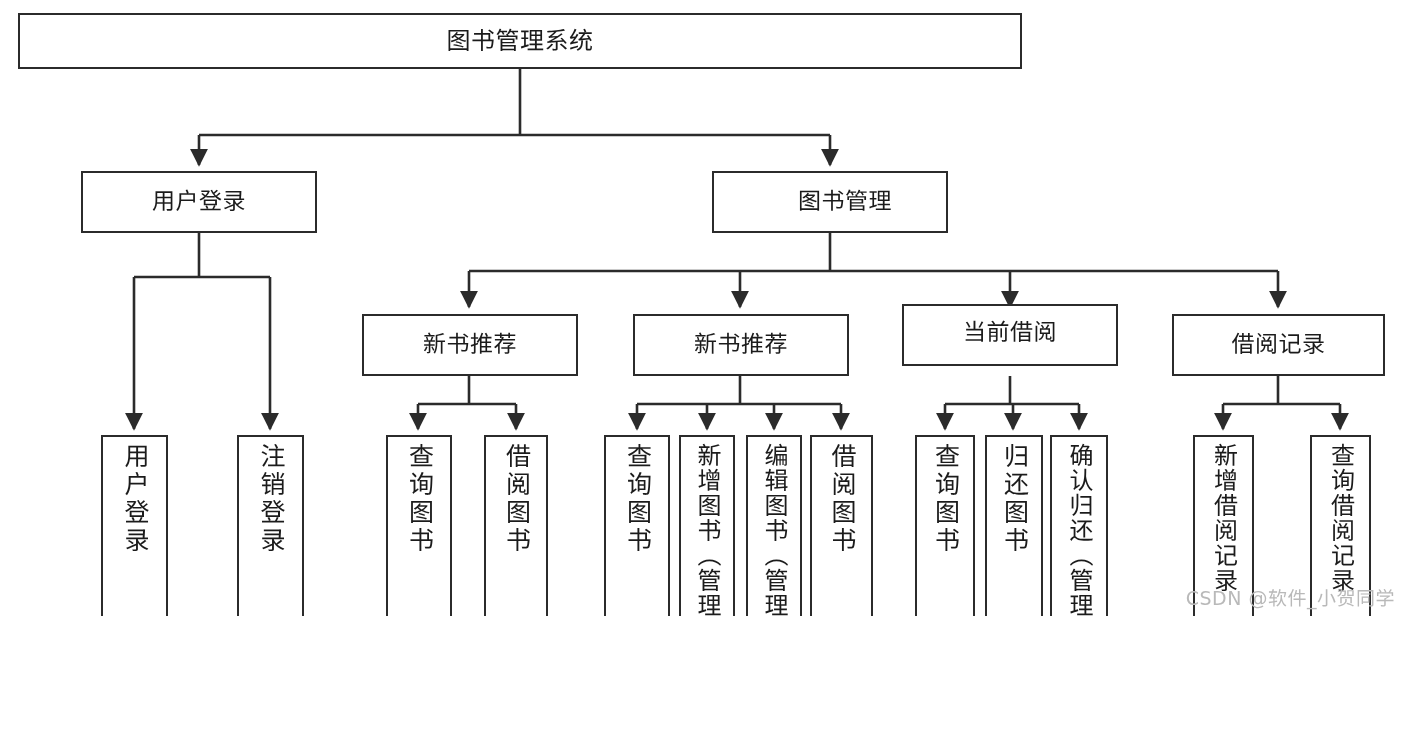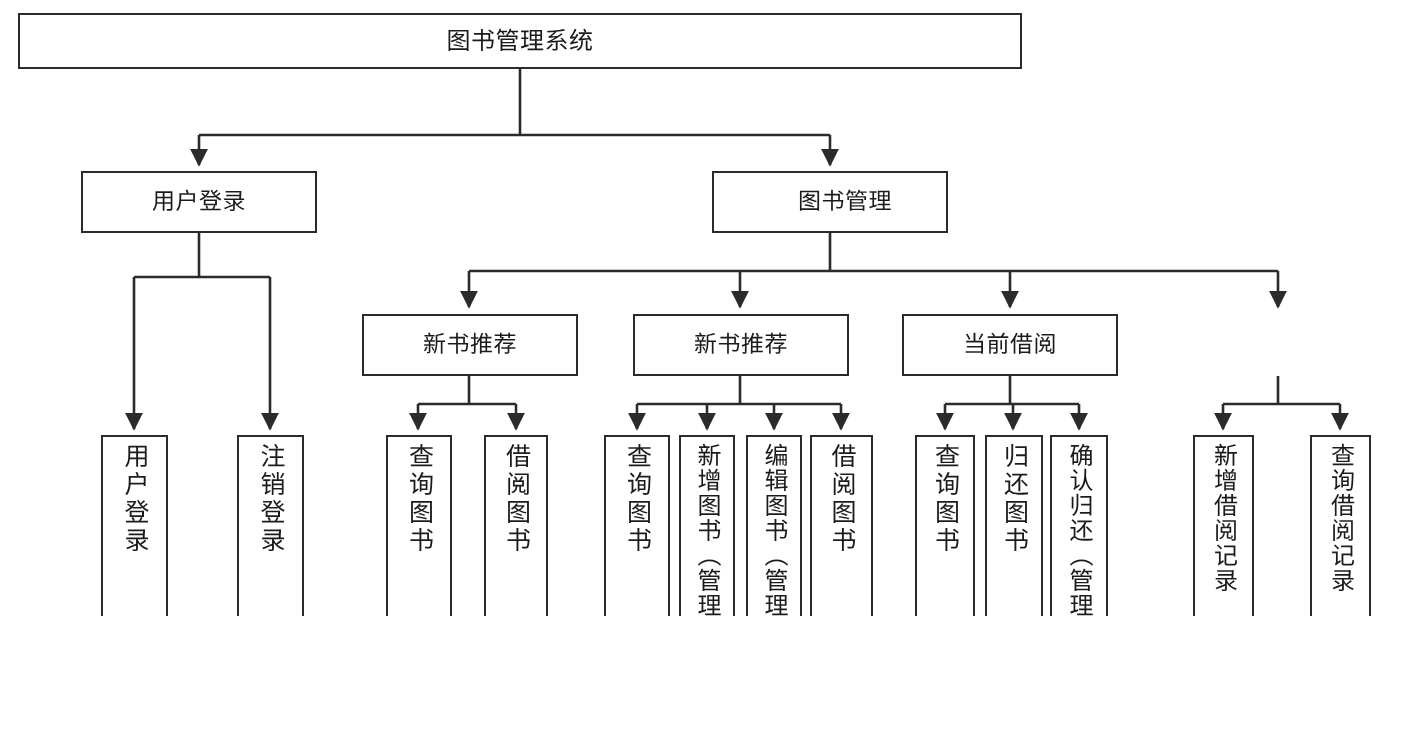--- a/index.html
+++ b/index.html
@@ -144,22 +144,25 @@
   <div class="node horiz" style="left:712px; top:171px; width:236px; height:62px;padding-left:30px;">
     <span class="node-label">图书管理</span>
   </div>
 
   <div class="node horiz" style="left:362px; top:314px; width:216px; height:62px;">
     <span class="node-label">新书推荐</span>
   </div>
   <div class="node horiz" style="left:633px; top:314px; width:216px; height:62px;">
     <span class="node-label">新书推荐</span>
   </div>
-  <div class="node horiz" style="left:902px; top:314px; width:216px; height:62px;">
+  <div class="node horiz" style="left:902px; top:304px; width:216px; height:62px;font-family:Liberation Mono, monospace;">
     <span class="node-label">当前借阅</span>
+  </div>
+  <div class="node horiz" style="left:1172px; top:314px; width:213px; height:62px;">
+    <span class="node-label">借阅记录</span>
   </div>
 
   <div class="node vert" style="left:101px; top:435px; width:67px; height:298px;">
     <span class="node-label">用户登录</span>
   </div>
   <div class="node vert" style="left:237px; top:435px; width:67px; height:298px;">
     <span class="node-label">注销登录</span>
   </div>
 
   <div class="node vert" style="left:386px; top:435px; width:66px; height:298px;">
@@ -192,14 +195,15 @@
     <span class="node-label">确认归还（管理员）</span>
   </div>
 
   <div class="node vert tall-text" style="left:1193px; top:435px; width:61px; height:298px;">
     <span class="node-label">新增借阅记录</span>
   </div>
   <div class="node vert tall-text" style="left:1310px; top:435px; width:61px; height:298px;">
     <span class="node-label">查询借阅记录</span>
   </div>
 
+  <div id="watermark">CSDN @软件_小贺同学</div>
 
 </div>
 
 </body></html>

